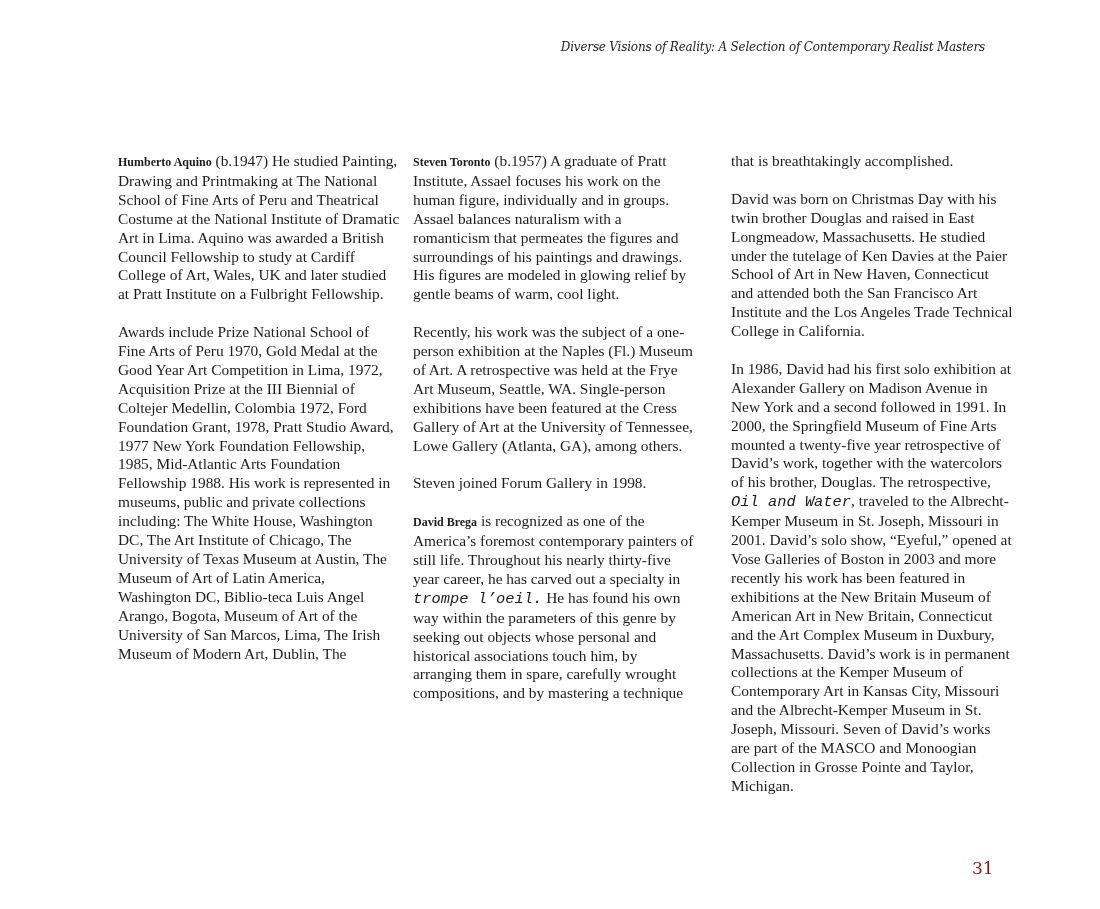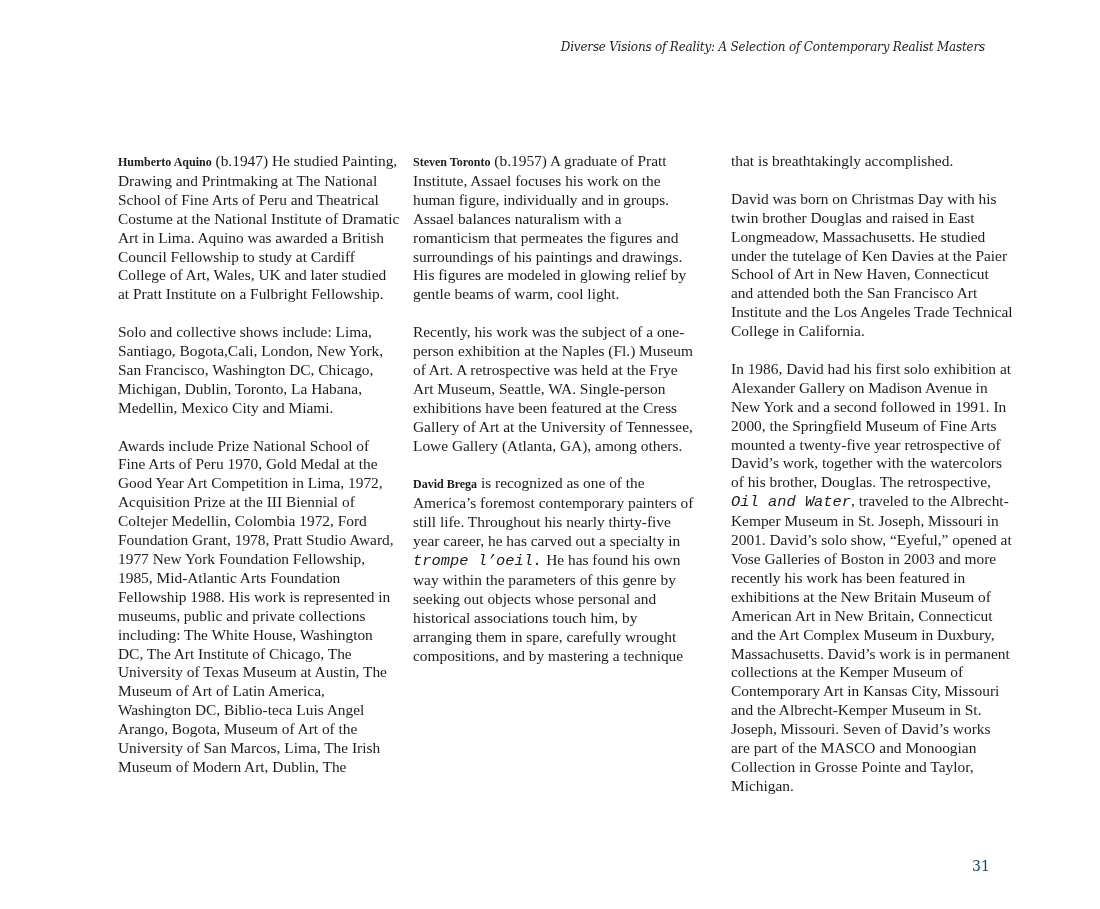--- a/index.html
+++ b/index.html
@@ -14,37 +14,37 @@
       font-family: "Liberation Serif", serif; font-size: 15.4px; line-height: 18.9px; color: #1c1c1c;
     }
     .col p { margin: 0 0 18.9px 0; }
     .col-1 { left: 118px; }
     .col-2 { left: 413px; }
     .col-3 { left: 715px; margin-left: 16px; }
     .name { font-weight: bold; font-size: 12px; }
     .it { font-style: italic; font-family: Liberation Mono, monospace; }
     .page-number {
       position: absolute; top: 858px; left: 972px;
-      font-family: "DejaVu Serif", serif; font-size: 14px; color: #0c4a6e; text-align: right;
+      font-family: "DejaVu Serif", serif; font-size: 17px; color: #7f1d1d; text-align: right;
     }
   </style>
 </head>
 <body>
 
 <div class="running-header">Diverse Visions of Reality: A Selection of Contemporary Realist Masters</div>
 
 <div class="col col-1">
   <p><span class="name">Humberto Aquino</span><span> (b.1947)  He studied Painting, Drawing and Printmaking at The National School of Fine Arts of Peru and Theatrical Costume at the National Institute of Dramatic Art in Lima. Aquino was awarded a British Council Fellowship to study at Cardiff College of Art, Wales, UK and later studied at Pratt Institute on a Fulbright Fellowship.</span></p>
-  <p>Solo and collective shows include: Lima, Santiago, Bogota,Cali, London, New York, San Francisco, Washington DC, Chicago, Michigan, Dublin, Toronto, La Habana, Medellin, Mexico City and Miami.</p>
   <p class="flow-a"><span id="awards-part-1">Awards include Prize National School of Fine Arts of Peru 1970, Gold Medal at the Good Year Art Competition in Lima, 1972, Acquisition Prize at the III Biennial of Coltejer Medellin, Colombia 1972, Ford Foundation Grant, 1978, Pratt Studio Award, 1977  New York Foundation Fellowship, 1985, Mid-Atlantic Arts Foundation Fellowship 1988. His work is represented in museums, public and private collections including: The White House, Washington DC, The Art Institute of Chicago, The University of Texas Museum at Austin, The Museum of Art of Latin America, Washington DC, Biblio-teca Luis Angel Arango, Bogota, Museum of Art of the University of San Marcos, Lima, The Irish Museum of Modern Art, Dublin, The </span></p>
 </div>
 
 <div class="col col-2">
   <p><span class="name">Steven Toronto</span><span> (b.1957) A graduate of Pratt Institute, Assael focuses his work on the human figure, individually and in groups. Assael balances naturalism with a romanticism that permeates the figures and surroundings of his paintings and drawings. His figures are modeled in glowing relief by gentle beams of warm, cool light.</span></p>
   <p>Recently, his work was the subject of a one-person exhibition at the Naples (Fl.) Museum of Art. A retrospective  was held at the Frye Art Museum, Seattle, WA. Single-person exhibitions have been featured at the Cress Gallery of Art at the University of Tennessee, Lowe Gallery (Atlanta, GA), among others.</p>
+  <p>Steven joined Forum Gallery in 1998.</p>
   <p><span class="name">David Brega</span><span> is recognized  as one of the America’s foremost contemporary painters of still life.  Throughout his nearly thirty-five year career, he has carved out a specialty in </span><span class="it">trompe l’oeil.</span><span id="brega-b-part-1">  He has found his own way within the parameters of this genre by seeking out objects whose personal and historical associations touch him, by arranging them in spare, carefully wrought compositions, and by mastering a technique </span></p>
 </div>
 
 <div class="col col-3">
   <p><span id="brega-b-part-2">that is breathtakingly accomplished.</span></p>
   <p>David was born on Christmas Day with his twin brother Douglas and raised in East Longmeadow, Massachusetts.  He studied under the tutelage of Ken Davies at the Paier School of Art in New Haven, Connecticut and attended both the San Francisco Art Institute and the Los Angeles Trade Technical College in California.</p>
   <p><span>In 1986, David had his first solo exhibition at Alexander Gallery on Madison Avenue in New York and a second followed in 1991. In 2000, the Springfield Museum of Fine Arts mounted a twenty-five year retrospective of David’s work, together with the watercolors of his brother, Douglas. The retrospective, </span><span class="it">Oil and Water</span><span>, traveled to the Albrecht-Kemper Museum in St. Joseph, Missouri in 2001.  David’s solo show, “Eyeful,” opened at Vose Galleries of Boston in 2003 and more recently his work has been featured in exhibitions at the New Britain Museum of American Art in New Britain, Connecticut and the Art Complex Museum in Duxbury, Massachusetts. David’s work is in permanent collections at the Kemper Museum of Contemporary Art in Kansas City, Missouri and the Albrecht-Kemper Museum in St. Joseph, Missouri. Seven of David’s works are part of the MASCO and Monoogian Collection in Grosse Pointe and Taylor, Michigan.</span></p>
 </div>
 
 <div class="page-number">31</div>

